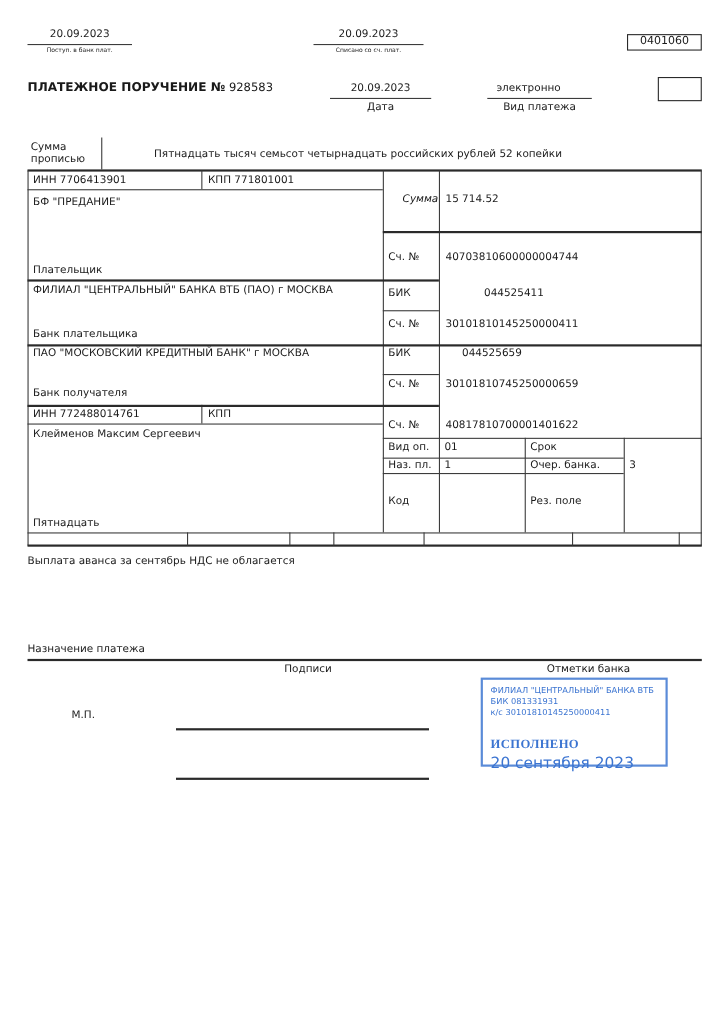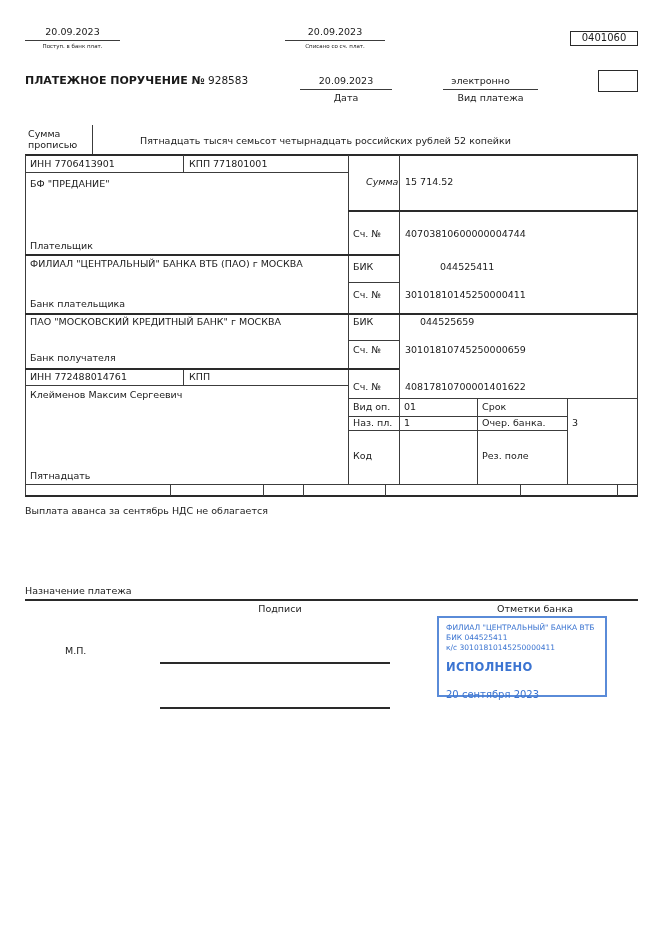--- a/index.html
+++ b/index.html
@@ -15,22 +15,22 @@
   .vl{position:absolute;background:#3c3c3c;width:1px;}
   .box{position:absolute;border:1.5px solid #2a2a2a;box-sizing:border-box;}
   .ctr{text-align:center;}
   .title-bold{font-weight:bold;font-size:11px;}
   .title-num{font-weight:normal;font-size:10.5px;}
   .stamp{
     position:absolute;left:437px;top:616px;width:170px;height:81px;
     border:2px solid #5a8bd8;box-sizing:border-box;padding:5px 7px;
     color:#3b74d1;font-size:7.5px;line-height:10px;
   }
-  .stamp .status{font-weight:bold;font-size:11.5px;margin-top:9px;letter-spacing:.3px;}
-  .stamp .sdate{font-size:10px;margin-top:18px;}
+  .stamp .status{font-weight:bold;font-size:11.5px;margin-top:19px;letter-spacing:.3px;font-family:Liberation Serif, serif;}
+  .stamp .sdate{font-size:14px;margin-top:7px;}
   .wrap2{white-space:normal;}
 </style>
 </head>
 <body>
 
 <div class="t ctr" style="left:25px;top:26px;width:95px;">20.09.2023</div>
 <div class="hl" style="left:25px;top:40px;width:95px;"></div>
 <div class="t small ctr" style="left:25px;top:43px;width:95px;">Поступ. в банк плат.</div>
 
 <div class="t ctr" style="left:285px;top:26px;width:100px;">20.09.2023</div>
@@ -148,17 +148,17 @@
 <div class="t ctr" style="left:180px;top:603px;width:200px;">Подписи</div>
 <div class="t ctr" style="left:440px;top:603px;width:190px;">Отметки банка</div>
 
 <div class="t" style="left:65px;top:645px;">М.П.</div>
 
 <div class="hl" style="left:160px;top:662px;width:230px;height:2px;background:#2a2a2a;"></div>
 <div class="hl" style="left:160px;top:707px;width:230px;height:2px;background:#2a2a2a;"></div>
 
 <div class="stamp">
   <div>ФИЛИАЛ "ЦЕНТРАЛЬНЫЙ" БАНКА ВТБ</div>
-  <div>БИК 044525411</div>
+  <div>БИК 081331931</div>
   <div>к/с 30101810145250000411</div>
   <div class="status">ИСПОЛНЕНО</div>
   <div class="sdate">20 сентября 2023</div>
 </div>
 
 </body></html>

